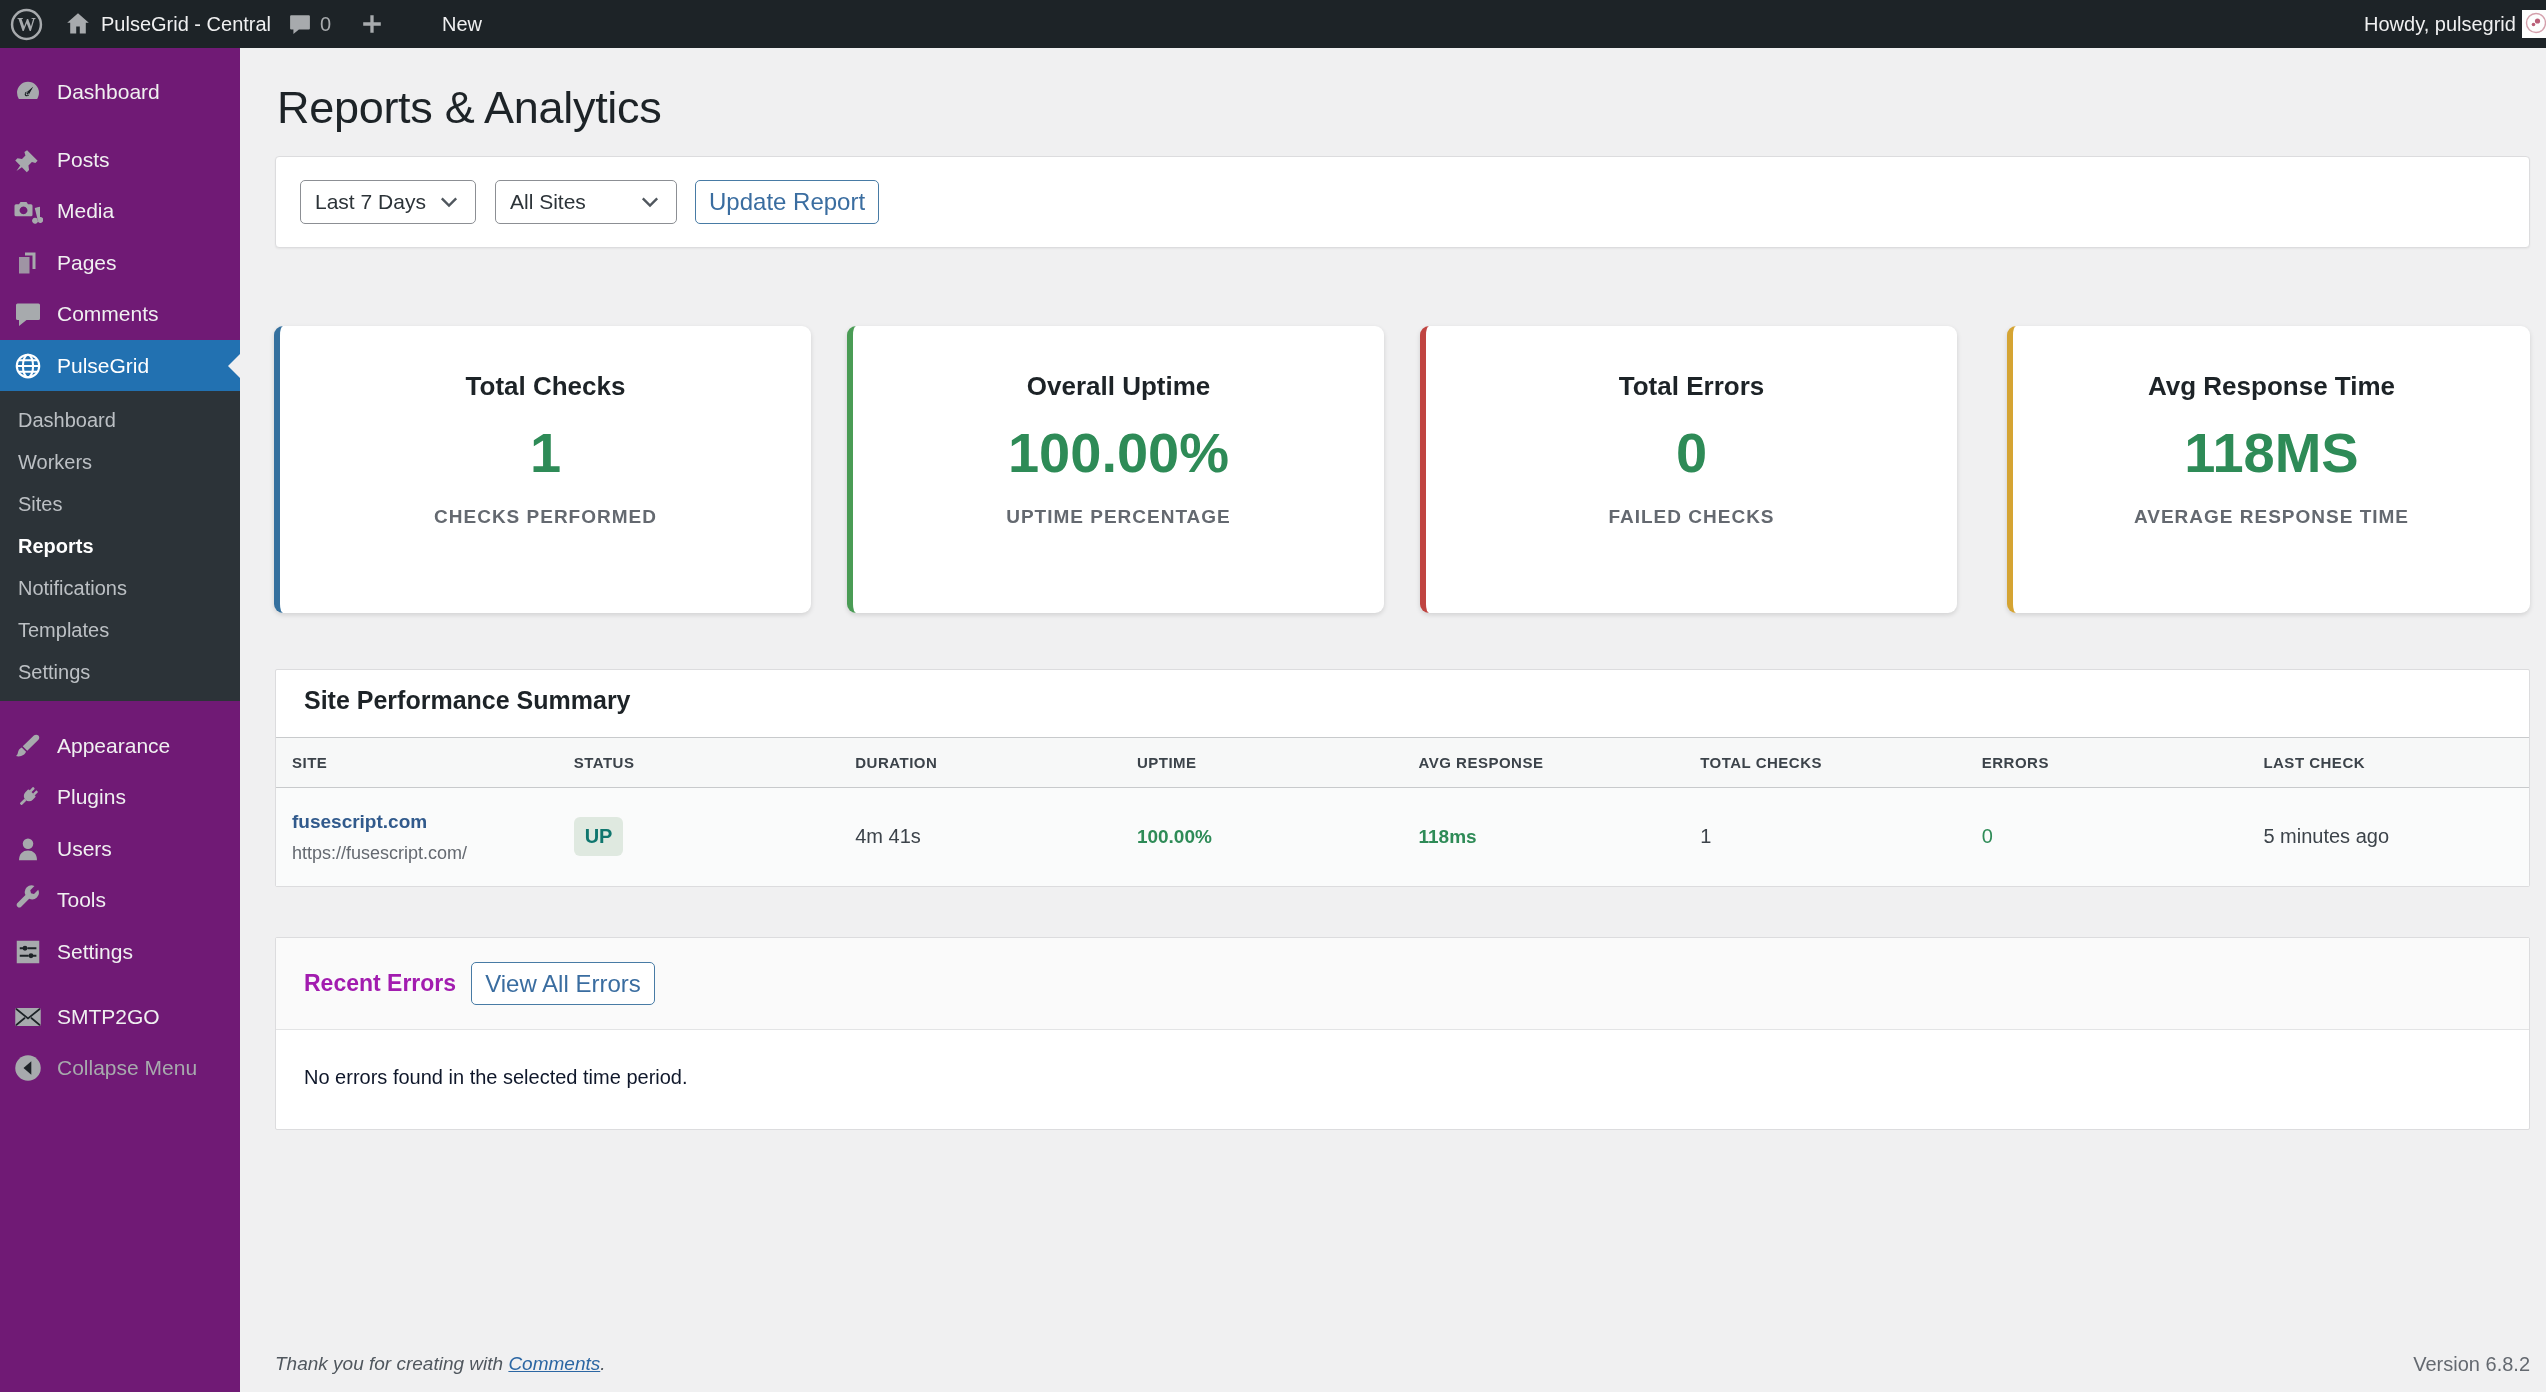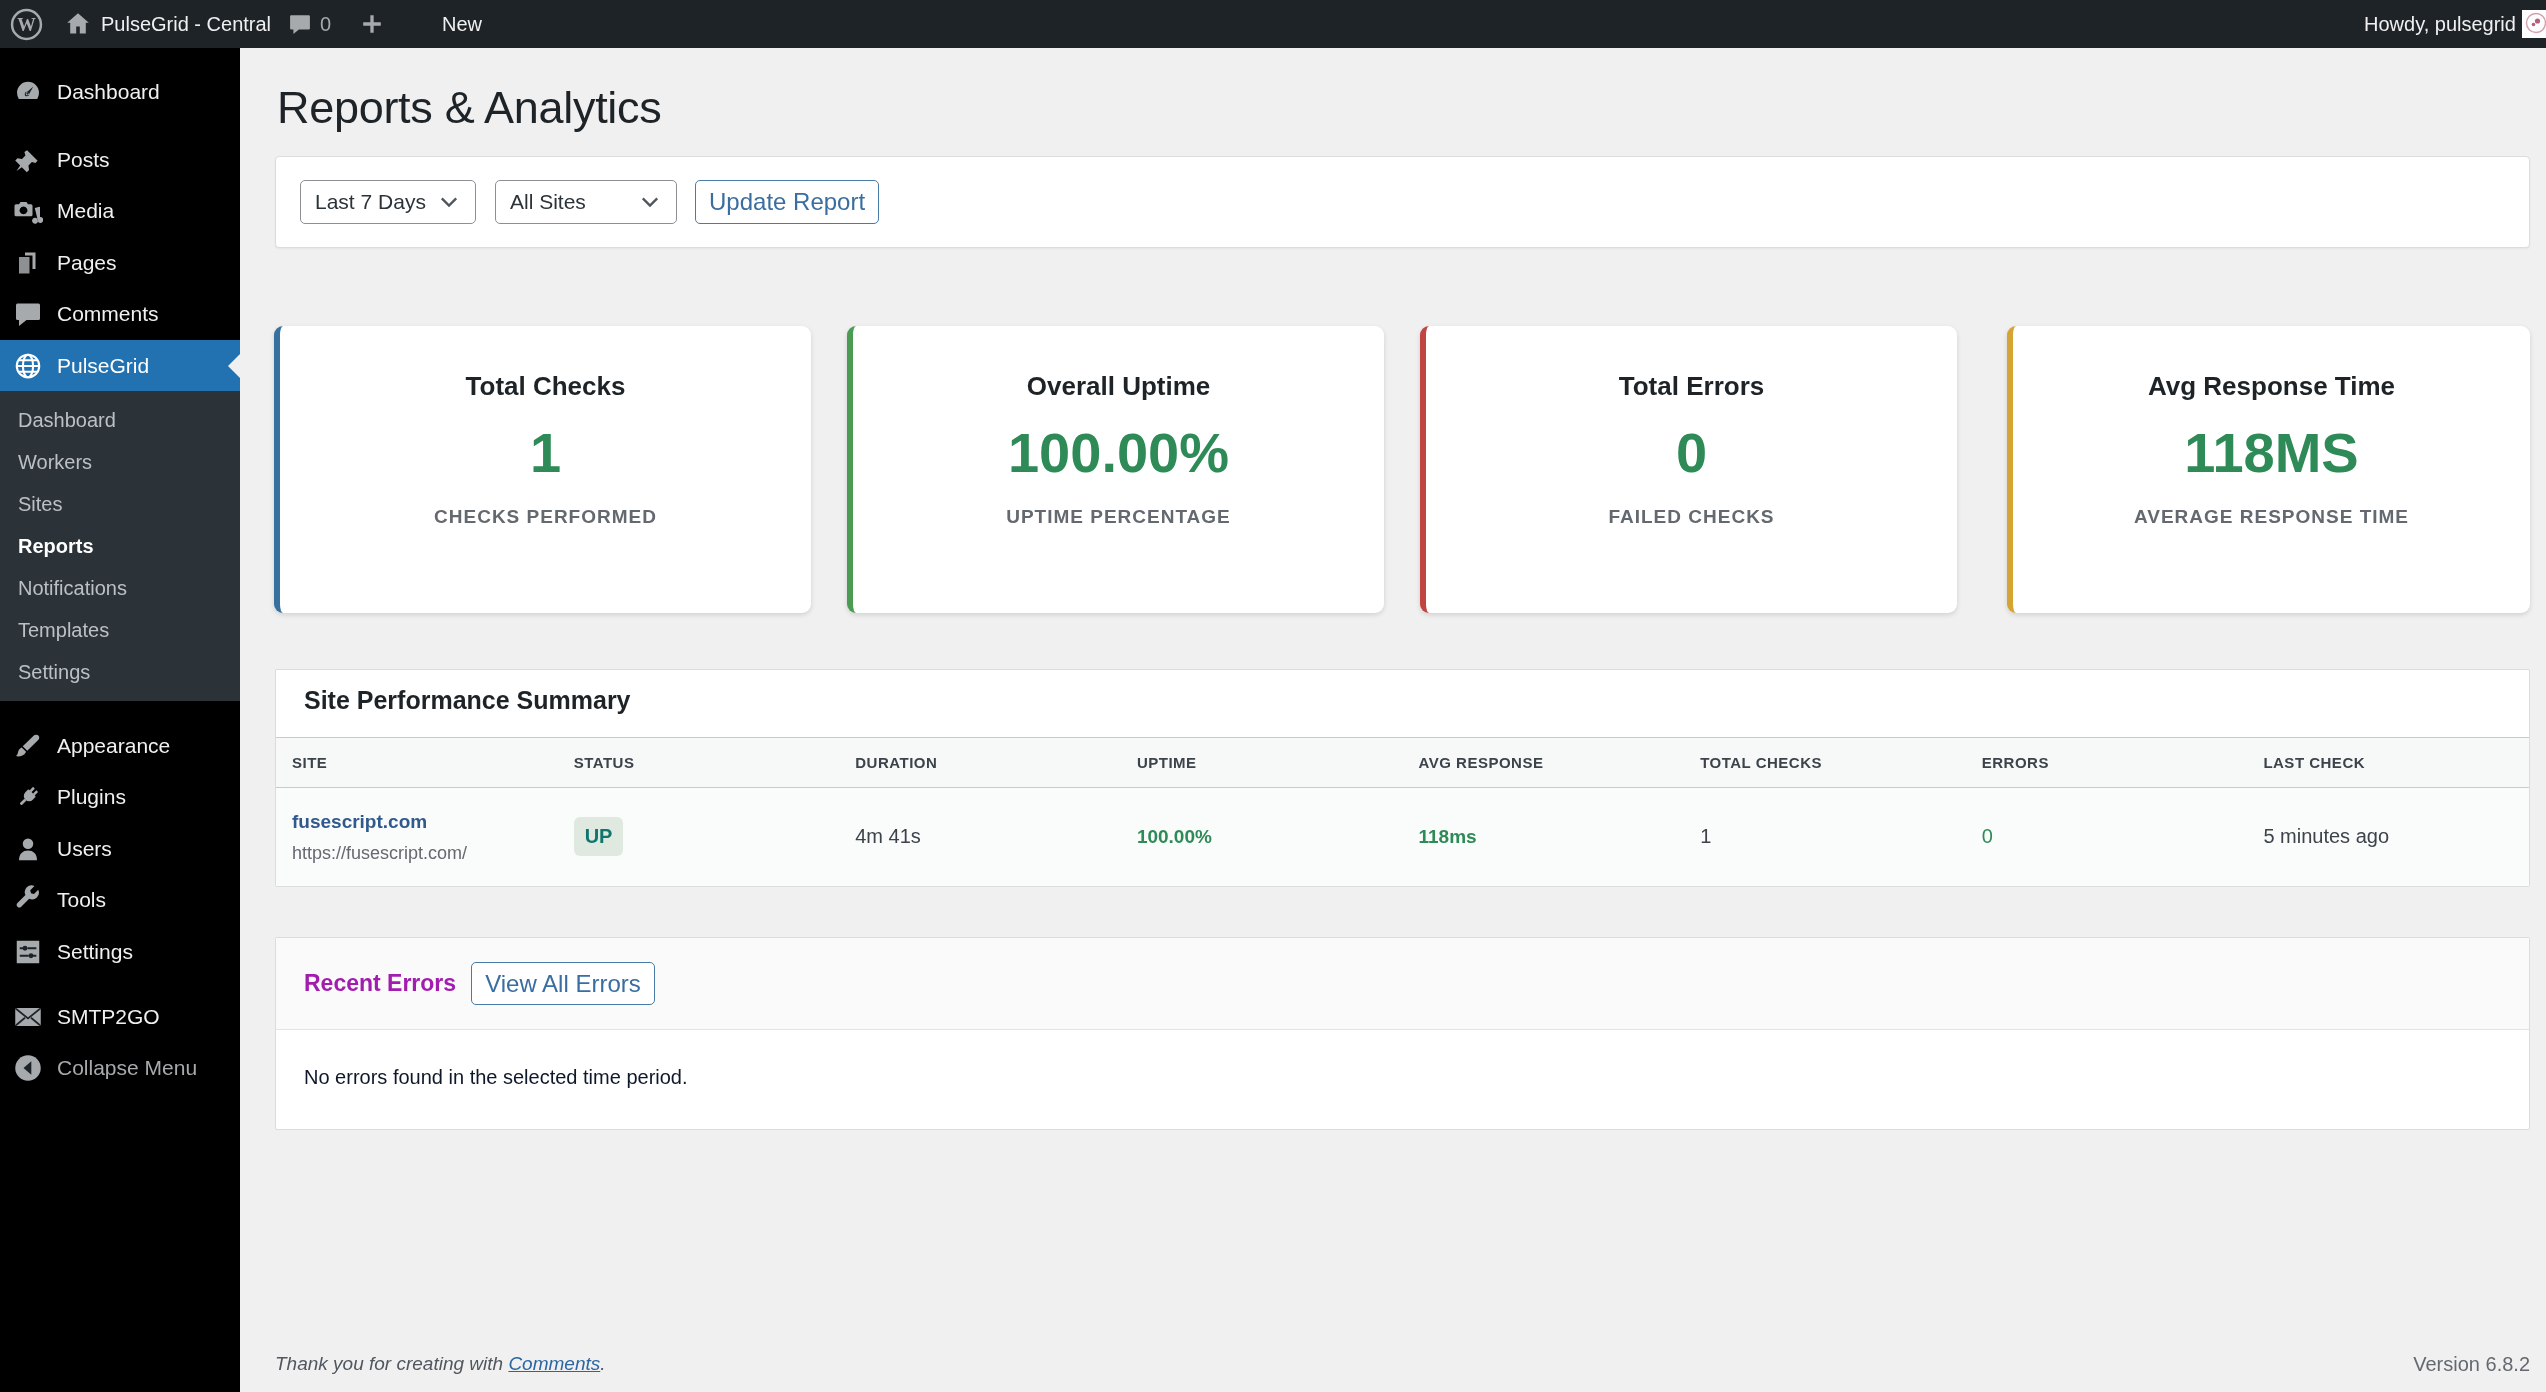--- a/index.html
+++ b/index.html
@@ -4,21 +4,21 @@
 <style>
 * { margin:0; padding:0; box-sizing:border-box; }
 html,body { width:2546px; height:1392px; overflow:hidden; }
 body { font-family:"Liberation Sans", sans-serif; background:#f0f0f1; position:relative; }
 
 
 #bar { position:absolute; left:0; top:0; width:2546px; height:48px; background:#1d2327; z-index:50; }
 #bar .it { position:absolute; top:0; height:48px; display:flex; align-items:center; color:#f0f0f1; font-size:20px; }
 
 
-#menu { position:absolute; left:0; top:48px; width:240px; height:1344px; background:#000000; z-index:40; }
+#menu { position:absolute; left:0; top:48px; width:240px; height:1344px; background:#701a75; z-index:40; }
 .mi { position:relative; height:51.4px; display:flex; align-items:center; color:#f0f0f1; font-size:21px; }
 .mi .ic { position:absolute; left:13px; top:50%; transform:translateY(-50%); width:30px; height:30px; }
 .mi .lbl { margin-left:57px; }
 .msep { height:17px; }
 .mi.active { background:#2271b1; color:#fff; }
 .mi.active:after { content:""; position:absolute; right:0; top:50%; margin-top:-12px; border:12px solid transparent; border-right-color:#f0f0f1; }
 #submenu { background:#2c3338; padding:8px 0; }
 #submenu .si { height:42px; line-height:42px; padding-left:18px; color:#bcc0c4; font-size:20px; }
 #submenu .si.current { color:#fff; font-weight:bold; }
 .mi.dim { color:#a7aaad; }

